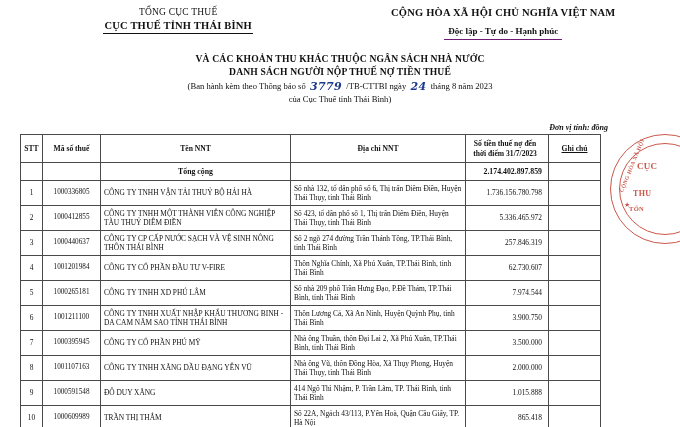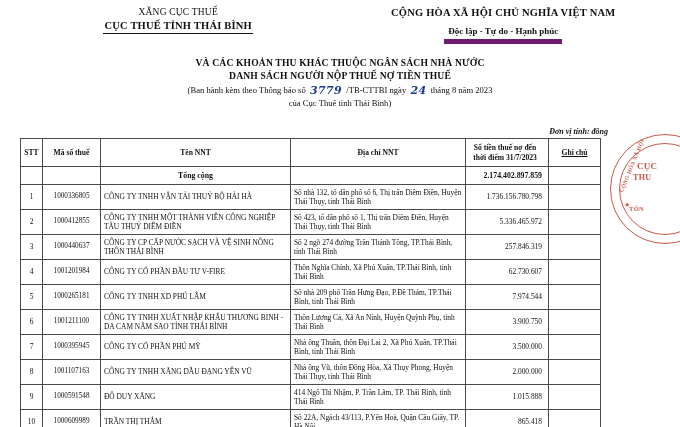--- a/index.html
+++ b/index.html
@@ -41,21 +41,21 @@
     font-size: 10.5px;
     font-weight: bold;
     line-height: 14px;
     letter-spacing: .2px;
   }
   .hdr-sub {
     font-size: 9px;
     font-weight: bold;
     line-height: 13px;
     display: inline-block;
-    border-bottom: 5px solid #701a75;
+    border-bottom: 1px solid #701a75;
     padding: 0 4px 1px 4px;
   }
   .hdr-agency-under {
     display: inline-block;
     border-bottom: 1px solid #101010;
     padding: 0 1px 0 1px;
   }
 
   
   .title-block {
@@ -171,36 +171,36 @@
     white-space: nowrap;
   }
   .stamp-arc {
     top: 50%;
     left: 10px;
     transform-origin: left center;
     transform: rotate(-68deg);
     font-size: 5.6px;
   }
   .stamp-mid1 { top: 26px; left: 26px; font-size: 9px; }
-  .stamp-mid2 { top: 38px; left: 22px; font-size: 8px; }
+  .stamp-mid2 { top: 54px; left: 22px; font-size: 8px; }
   .stamp-mid3 { top: 70px; left: 18px; font-size: 6.5px; }
   .stamp-star {
     position: absolute;
     left: 13px;
     top: 66px;
     color: #c0392b;
     font-size: 7px;
   }
 </style>
 </head>
 <body>
 
 <div class="doc-header">
   <div class="hdr-left">
-    <div class="hdr-line1">XĂNG CỤC THUẾ</div>
+    <div class="hdr-line1">TỔNG CỤC THUẾ</div>
     <div class="hdr-line2">
       <span class="hdr-agency-under">CỤC THUẾ TỈNH THÁI BÌNH</span>
     </div>
   </div>
   <div class="hdr-right">
     <div class="hdr-line2">CỘNG HÒA XÃ HỘI CHỦ NGHĨA VIỆT NAM</div>
     <div>
       <span class="hdr-sub">Độc lập - Tự do - Hạnh phúc</span>
     </div>
   </div>

